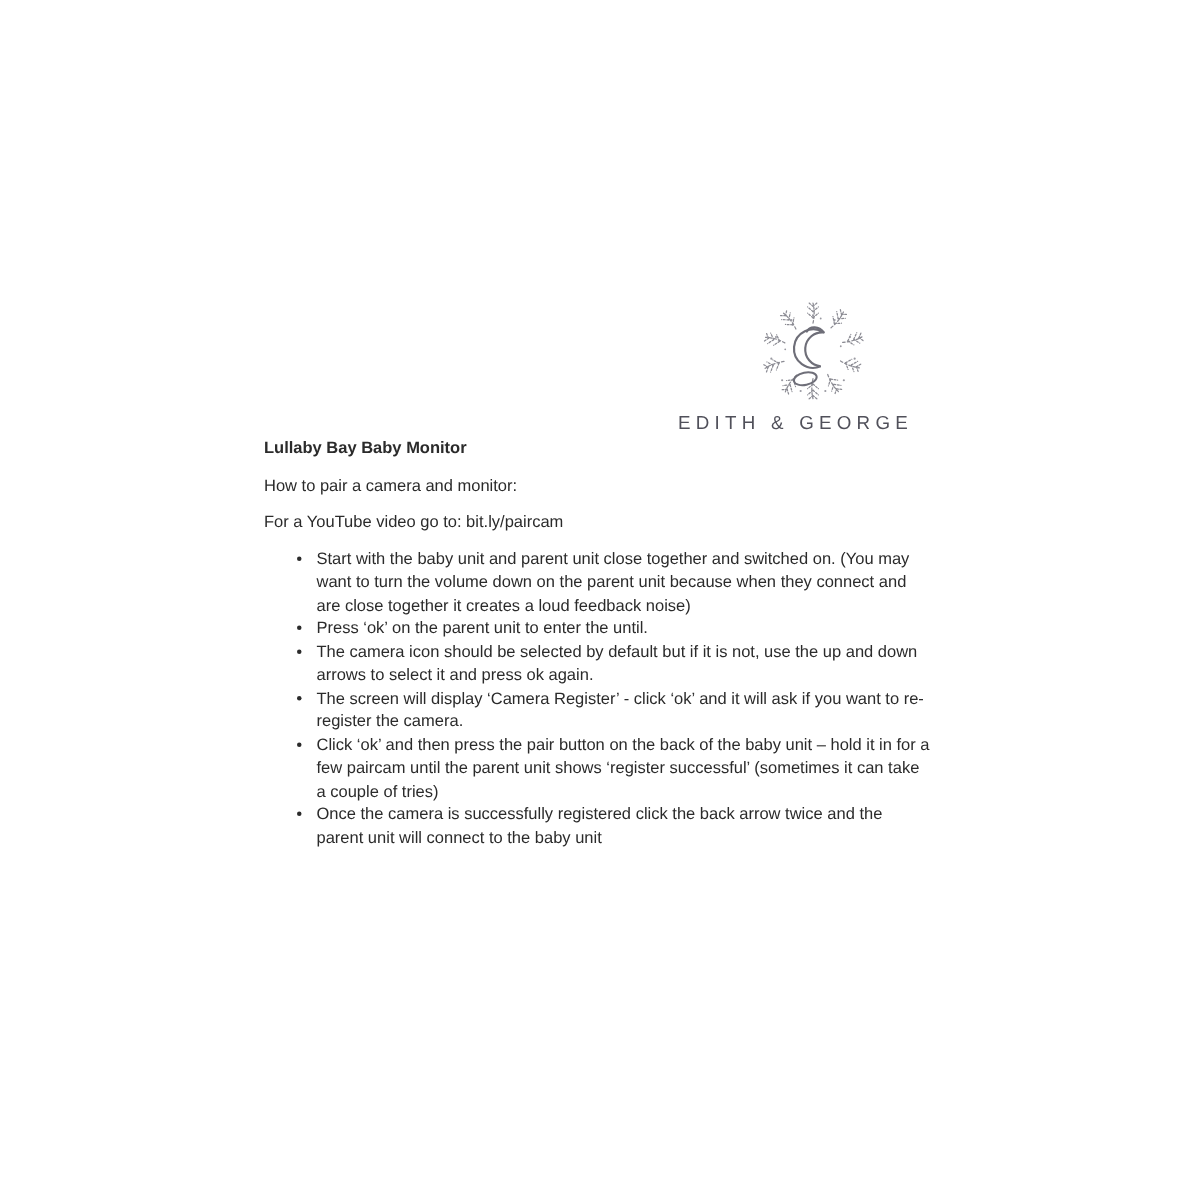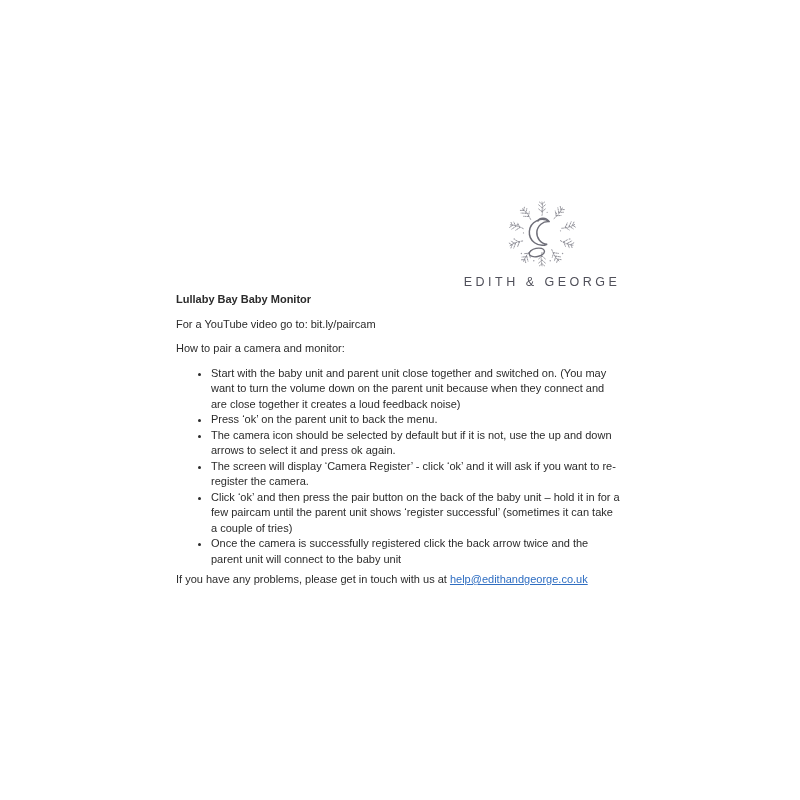--- a/index.html
+++ b/index.html
@@ -14,21 +14,21 @@
     background: #ffffff;
     font-family: "Liberation Sans", sans-serif;
     color: #2b2b2b;
     overflow: hidden;
   }
   .logo-block {
     position: absolute;
     left: 452px;
     top: 200px;
     width: 180px;
-    text-align: center;
+    text-align: left;
   }
   .logo-block svg {
     display: block;
     margin: 0 auto;
   }
   .brand-name {
     margin-top: 3px;
     font-size: 12.5px;
     letter-spacing: 3.5px;
     color: #50505a;
@@ -126,29 +126,28 @@
       <g stroke="#6e6e78" stroke-width="1.3">
         <ellipse cx="37" cy="51" rx="7.5" ry="4" transform="rotate(-12 37 51)"></ellipse>
       </g>
     </svg>
     <div class="brand-name">EDITH &amp; GEORGE</div>
   </div>
 
   <div class="content">
     <p class="doc-title">Lullaby Bay Baby Monitor</p>
 
+    <p class="para">How to pair a camera and monitor:</p>
+
     <p class="para">For a YouTube video go to: bit.ly/paircam</p>
-
-    <p class="para">How to pair a camera and monitor:</p>
 
     <ul class="steps">
       <li>Start with the baby unit and parent unit close together and switched on. (You may want to turn the volume down on the parent unit because when they connect and are close together it creates a loud feedback noise)</li>
-      <li>Press ‘ok’ on the parent unit to back the menu.</li>
+      <li>Press ‘ok’ on the parent unit to enter the until.</li>
       <li>The camera icon should be selected by default but if it is not, use the up and down arrows to select it and press ok again.</li>
       <li>The screen will display ‘Camera Register’  - click ‘ok’ and it will ask if you want to re-register the camera.</li>
       <li>Click ‘ok’ and then press the pair button on the back of the baby unit – hold it in for a few paircam until the parent unit shows ‘register successful’ (sometimes it can take a couple of tries)</li>
       <li>Once the camera is successfully registered click the back arrow twice and the parent unit will connect to the baby unit</li>
     </ul>
 
-    <p class="footer-para"><span>If you have any problems, please get in touch with us at </span><span class="email-link">help@edithandgeorge.co.uk</span></p>
   </div>
 
 </div>
 
 </body></html>

